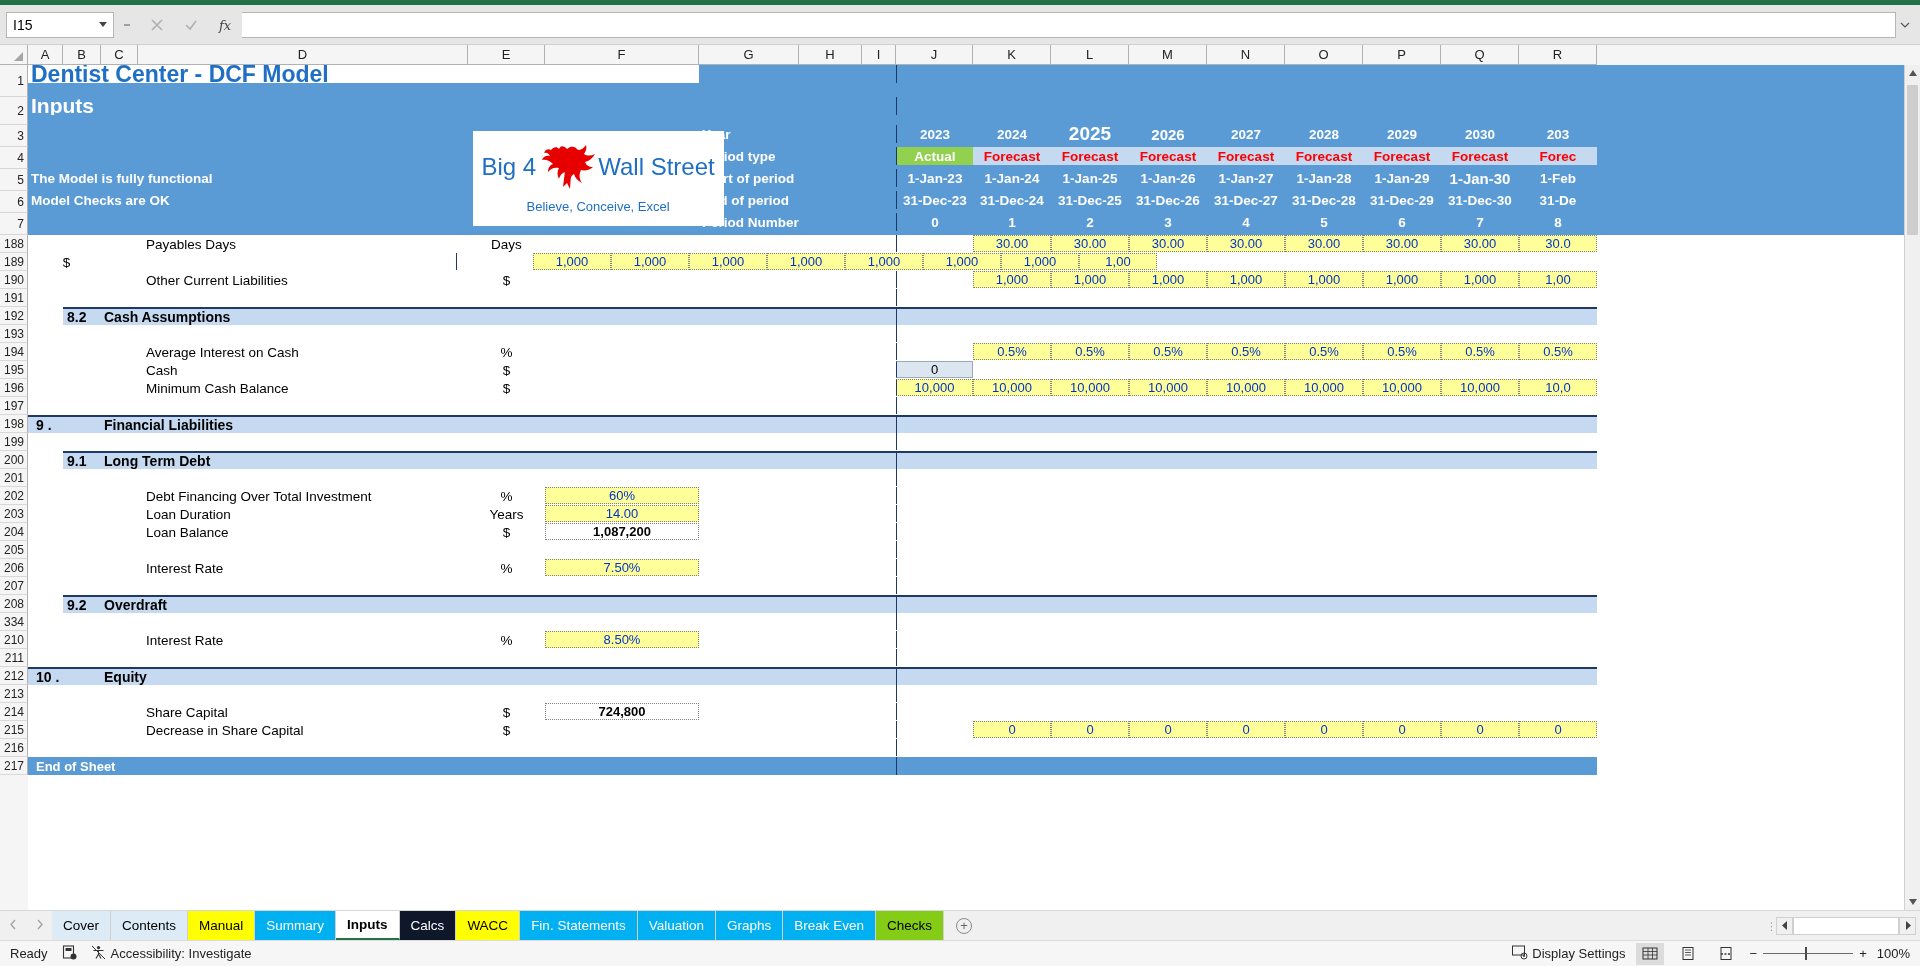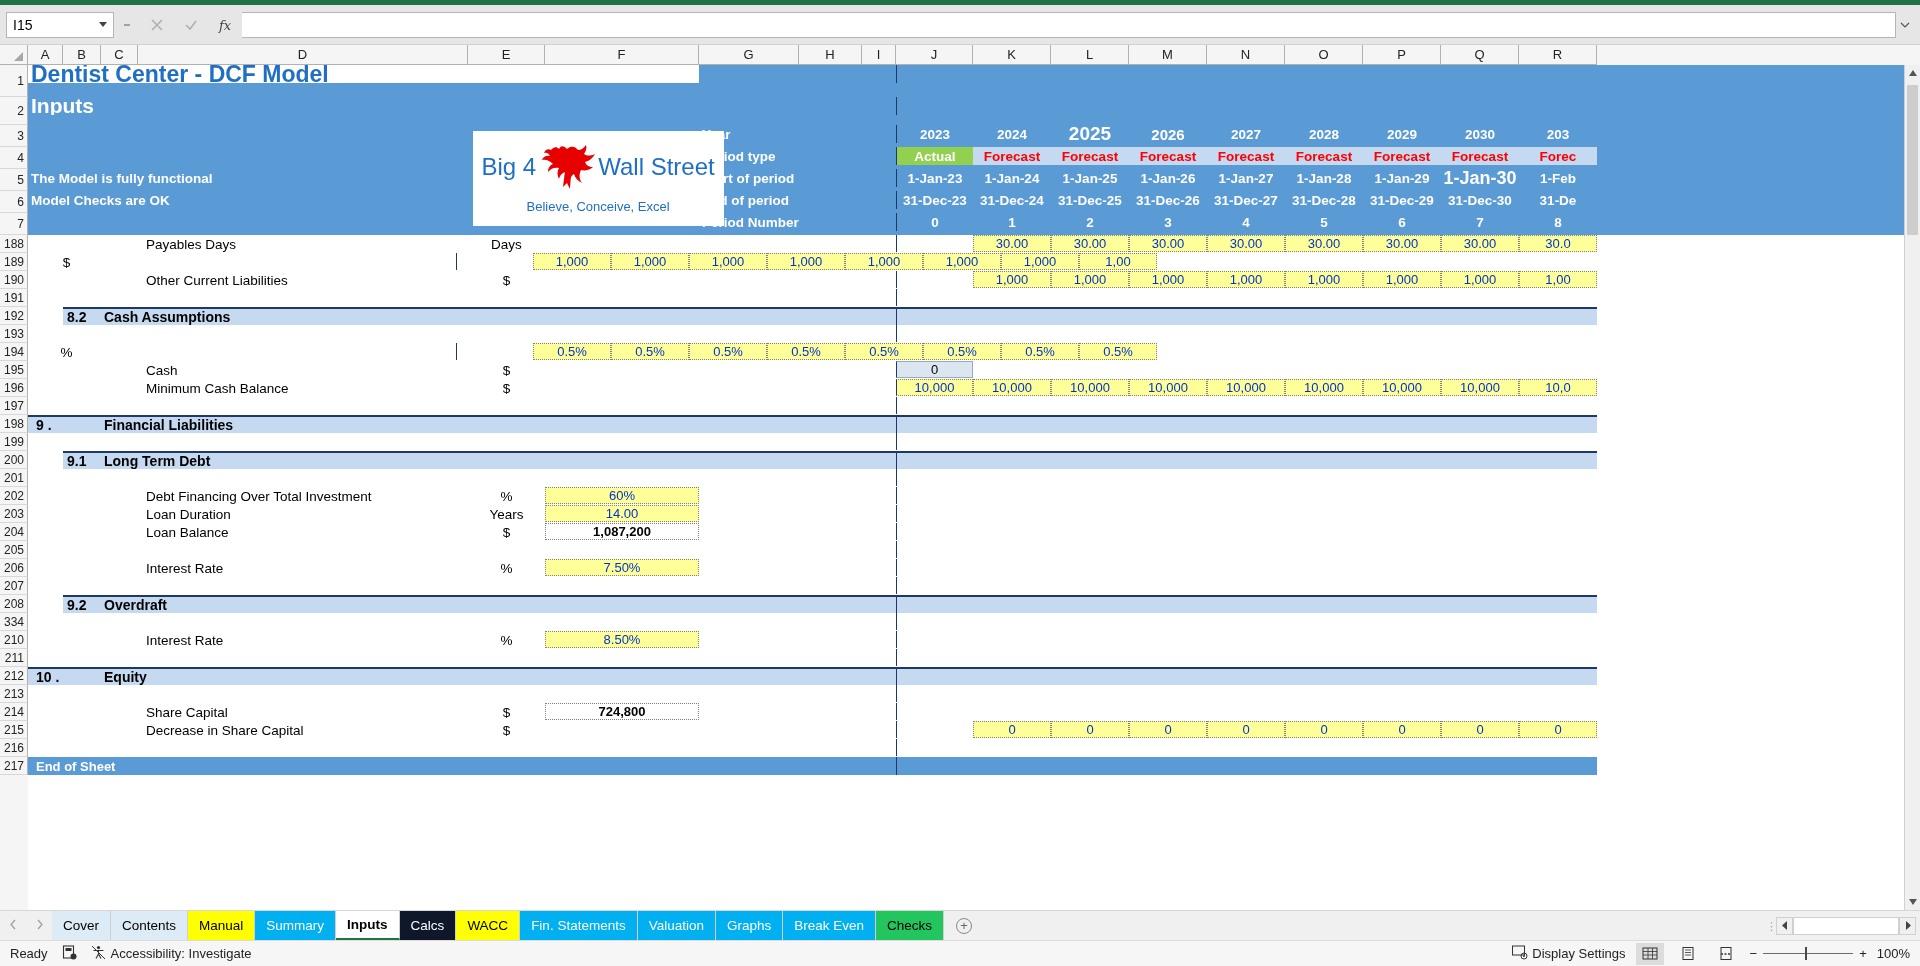--- a/index.html
+++ b/index.html
@@ -285,21 +285,21 @@
               <div class="cell " style="width: 231px; flex: 0 0 231px;"></div>
               <div class="cell c-l white-bold" style="width: 163px; flex: 0 0 163px;">Start of period</div>
               <div class="cell " style="width: 34px; flex: 0 0 34px;"></div>
               <div class="cell c-c white-bold vsep" style="width: 77px; flex: 0 0 77px; font-size: 13.5px;">1-Jan-23</div>
               <div class="cell c-c white-bold" style="width: 78px; flex: 0 0 78px; font-size: 13.5px;">1-Jan-24</div>
               <div class="cell c-c white-bold" style="width: 78px; flex: 0 0 78px; font-size: 13.5px;">1-Jan-25</div>
               <div class="cell c-c white-bold" style="width: 78px; flex: 0 0 78px; font-size: 13.5px;">1-Jan-26</div>
               <div class="cell c-c white-bold" style="width: 78px; flex: 0 0 78px; font-size: 13.5px;">1-Jan-27</div>
               <div class="cell c-c white-bold" style="width: 78px; flex: 0 0 78px; font-size: 13.5px;">1-Jan-28</div>
               <div class="cell c-c white-bold" style="width: 78px; flex: 0 0 78px; font-size: 13.5px;">1-Jan-29</div>
-              <div class="cell c-c white-bold" style="width: 78px; flex: 0 0 78px; font-size: 18px;">1-Jan-30</div>
+              <div class="cell c-c white-bold" style="width: 78px; flex: 0 0 78px; font-size: 15px;">1-Jan-30</div>
               <div class="cell c-c white-bold" style="width: 78px; flex: 0 0 78px; font-size: 13.5px;">1-Feb</div>
             </div>
             <div class="row blue-band" style="height: 22px;">
               <div class="cell c-l white-bold" style="width: 440px; flex: 0 0 440px;">Model Checks are OK</div>
               <div class="cell " style="width: 231px; flex: 0 0 231px;"></div>
               <div class="cell c-l white-bold" style="width: 163px; flex: 0 0 163px;">End of period</div>
               <div class="cell " style="width: 34px; flex: 0 0 34px;"></div>
               <div class="cell c-c white-bold vsep" style="width: 77px; flex: 0 0 77px; font-size: 13.5px;">31-Dec-23</div>
               <div class="cell c-c white-bold" style="width: 78px; flex: 0 0 78px; font-size: 13.5px;">31-Dec-24</div>
               <div class="cell c-c white-bold" style="width: 78px; flex: 0 0 78px; font-size: 13.5px;">31-Dec-25</div>
@@ -429,20 +429,21 @@
             <div class="cell c-c" style="width: 78px; flex: 0 0 78px; height: 17px;"></div>
             <div class="cell c-c" style="width: 78px; flex: 0 0 78px; height: 17px;"></div>
             <div class="cell c-c" style="width: 78px; flex: 0 0 78px; height: 17px;"></div>
             <div class="cell c-c" style="width: 78px; flex: 0 0 78px; height: 17px;"></div>
             <div class="cell c-c" style="width: 78px; flex: 0 0 78px; height: 17px;"></div>
             <div class="cell c-c" style="width: 78px; flex: 0 0 78px; height: 17px;"></div>
             <div class="cell c-c" style="width: 78px; flex: 0 0 78px; height: 17px;"></div>
             <div class="cell c-c" style="width: 78px; flex: 0 0 78px; height: 17px;"></div>
           </div>
           <div class="row" style="height: 18px;">
+            <div class="cell c-l lbl" style="width: 440px; flex: 0 0 440px; padding-left: 118px;">Average Interest on Cash</div>
             <div class="cell c-c lbl" style="width: 77px; flex: 0 0 77px;">%</div>
             <div class="cell " style="width: 154px; flex: 0 0 154px;"></div>
             <div class="cell " style="width: 100px; flex: 0 0 100px;"></div>
             <div class="cell " style="width: 63px; flex: 0 0 63px;"></div>
             <div class="cell " style="width: 34px; flex: 0 0 34px;"></div>
             <div class="cell c-c vsep" style="width: 77px; flex: 0 0 77px; height: 17px;"></div>
             <div class="cell c-c yellow-in" style="width: 78px; flex: 0 0 78px; height: 17px;">0.5%</div>
             <div class="cell c-c yellow-in" style="width: 78px; flex: 0 0 78px; height: 17px;">0.5%</div>
             <div class="cell c-c yellow-in" style="width: 78px; flex: 0 0 78px; height: 17px;">0.5%</div>
             <div class="cell c-c yellow-in" style="width: 78px; flex: 0 0 78px; height: 17px;">0.5%</div>
@@ -859,21 +860,21 @@
         <div class="tab" style="background: rgb(221, 235, 247);">Contents</div>
         <div class="tab" style="background: rgb(255, 255, 0);">Manual</div>
         <div class="tab" style="background: rgb(0, 176, 240); color: rgb(255, 255, 255);">Summary</div>
         <div class="tab active" style="background: rgb(255, 255, 255);">Inputs</div>
         <div class="tab" style="background: #0f172a; color: rgb(255, 255, 255);">Calcs</div>
         <div class="tab" style="background: rgb(255, 255, 0);">WACC</div>
         <div class="tab" style="background: rgb(0, 176, 240); color: rgb(255, 255, 255);">Fin. Statements</div>
         <div class="tab" style="background: rgb(0, 176, 240); color: rgb(255, 255, 255);">Valuation</div>
         <div class="tab" style="background: rgb(0, 176, 240); color: rgb(255, 255, 255);">Graphs</div>
         <div class="tab" style="background: rgb(0, 176, 240); color: rgb(255, 255, 255);">Break Even</div>
-        <div class="tab" style="background: #22c55e;">Checks</div>
+        <div class="tab" style="background: #84cc16;">Checks</div>
       </div>
     <div class="addsheet">
       <span class="circ">+</span>
     </div>
     <div class="hscroll-area">
       <span class="hgrip">⋮</span>
       <div class="hsb">
         <div class="hsb-btn">
           <svg width="6" height="9" viewBox="0 0 6 9">
               <path d="M5 0 L0 4.5 L5 9 Z" fill="#444"></path>

